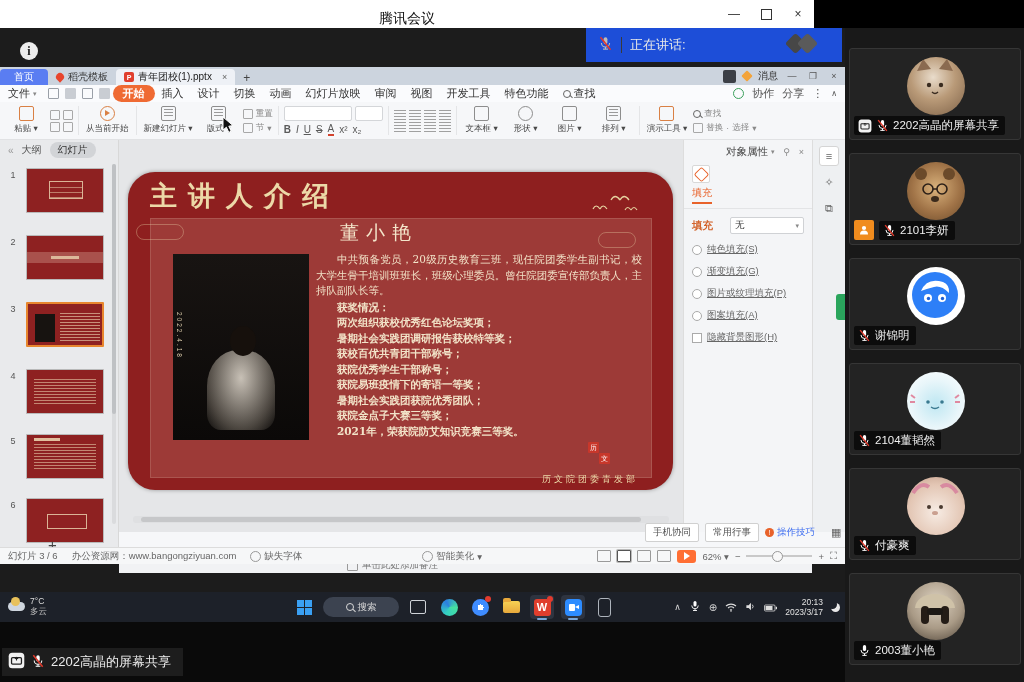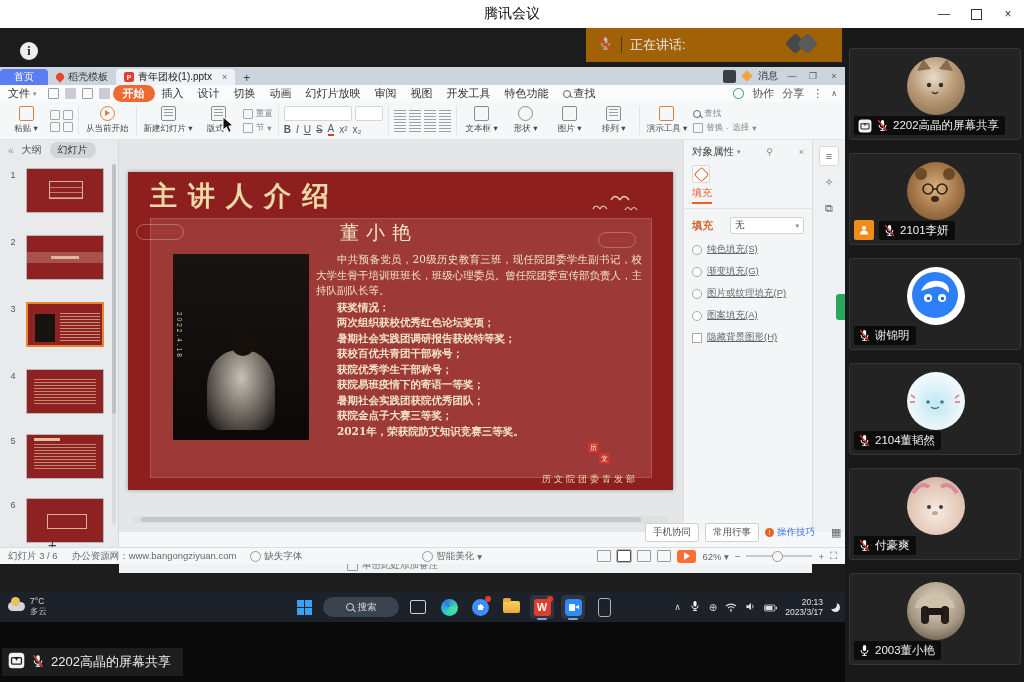--- a/index.html
+++ b/index.html
@@ -1,25 +1,25 @@
 <!DOCTYPE html>
 <html><head>
 <meta charset="utf-8">
 <style>
   html,body{margin:0;padding:0;width:1024px;height:682px;overflow:hidden;
     font-family:"Liberation Sans","DejaVu Sans",sans-serif;background:#000;position:relative;}
   
-  #titlebar{position:absolute;top:0;left:0;width:1024px;height:28px;background:#ffffff;
-    display:flex;align-items:center;justify-content:center;font-size:14px;color:#111;}
+  #titlebar{position:absolute;top:0;left:0;width:814px;height:28px;background:#ffffff;
+    display:flex;align-items:flex-end;justify-content:center;font-size:14px;color:#111;}
   #win-ctrls{position:absolute;right:0;top:0;height:28px;display:flex;align-items:center;}
   #win-ctrls .wc{width:32px;height:28px;display:flex;align-items:center;justify-content:center;color:#333;font-size:12px;}
   .wc .sq{width:9px;height:9px;border:1px solid #333;}
   
   #stage{position:absolute;top:28px;left:0;width:1024px;height:654px;background:#1c1c1c;}
-  #speaking-box{position:absolute;top:0;left:586px;width:256px;height:34px;background:#a16207;
+  #speaking-box{position:absolute;top:0;left:586px;width:256px;height:34px;background:#1d4ed8;
     display:flex;align-items:center;gap:8px;padding-left:12px;box-sizing:border-box;color:#e8e8e8;font-size:13px;}
   #speaking-box .vdiv{width:1px;height:16px;background:#3a3a3a;}
   #meet-logo{position:absolute;top:3px;left:782px;width:50px;height:26px;}
   #meet-logo i{position:absolute;width:15px;height:15px;transform:rotate(45deg);border-radius:3px;}
   #meet-logo i.d1{left:6px;top:5px;background:#474747;}
   #meet-logo i.d2{left:18px;top:5px;background:#5a5a5a;}
   #info-btn{position:absolute;top:14px;left:20px;width:18px;height:18px;border-radius:50%;background:#ededed;
     color:#1a1a1a;font-size:12px;font-weight:bold;display:flex;align-items:center;justify-content:center;font-family:"Liberation Serif",serif;}
   
   #wps{position:absolute;top:67px;left:0;width:845px;height:497px;background:#f6f7f9;font-size:10px;color:#333;}
@@ -86,21 +86,21 @@
   .t-lines{position:absolute;left:7px;top:9px;right:7px;bottom:7px;
     background:repeating-linear-gradient(rgba(238,218,180,.55) 0 1px,transparent 1px 3px);}
   .t-title{position:absolute;left:7px;top:3px;width:26px;height:3px;background:rgba(238,218,180,.85);}
   .t-endbox{position:absolute;left:20px;top:15px;width:38px;height:13px;border:1px solid rgba(238,218,180,.8);}
   #thumb-add{position:absolute;left:48px;top:396px;font-size:15px;color:#444;}
   #thumb-scroll{position:absolute;right:2px;top:24px;width:4px;height:360px;background:#dadbdd;border-radius:2px;}
   #thumb-scroll::after{content:'';position:absolute;top:0;width:4px;height:250px;background:#bfc1c4;border-radius:2px;}
   
   #canvas{position:absolute;left:119px;top:0;width:564px;height:392px;background:#e5e6e8;}
   #slide{position:absolute;left:9px;top:32px;width:545px;height:318px;background:#8e1f1f;
-    box-shadow:0 0 4px rgba(0,0,0,.35);overflow:hidden;}
+    box-shadow:0 0 4px rgba(0,0,0,.35);overflow:hidden;border-radius:27px;}
   #slide-title{position:absolute;left:22px;top:6px;font-family:"DejaVu Serif","Liberation Serif",serif;
     font-size:27px;font-weight:bold;color:#ecd9a8;letter-spacing:11px;}
   .cloud-deco{position:absolute;width:46px;height:14px;border:1px solid rgba(236,217,168,.35);border-radius:10px;}
   #birds{position:absolute;left:452px;top:20px;width:60px;height:26px;}
   #birds svg{position:absolute;}
   #inner-panel{position:absolute;left:22px;top:46px;width:500px;height:258px;
     background:rgba(236,200,180,.16);border:1px solid rgba(240,210,190,.18);}
   #photo{position:absolute;left:45px;top:82px;width:136px;height:186px;background:linear-gradient(#181412,#0b0908);overflow:hidden;}
   #photo::before{content:'';position:absolute;left:34px;top:96px;width:68px;height:80px;border-radius:45% 45% 20% 20%;
     background:radial-gradient(ellipse at 50% 35%,rgba(232,224,212,.85),rgba(190,178,162,.35) 70%,transparent);}
@@ -113,21 +113,21 @@
   #slide-intro{text-indent:21px;text-align:justify;margin:0 0 1px 0;}
   .sline{padding-left:21px;font-weight:bold;}
   #seal{position:absolute;left:460px;top:270px;width:30px;height:30px;}
   .sealbox{position:absolute;width:11px;height:11px;background:#c8372b;color:#fff;font-size:7px;line-height:11px;text-align:center;border-radius:1px;}
   #slide-footer{position:absolute;left:414px;top:301px;font-family:"DejaVu Serif","Liberation Serif",serif;
     font-size:9px;color:#ecd9a8;letter-spacing:3px;}
   #hscroll{position:absolute;left:14px;top:376px;width:536px;height:7px;background:#dfe0e2;border-radius:3px;}
   #hscroll .hthumb{position:absolute;left:8px;top:1px;width:500px;height:5px;background:#c6c7c9;border-radius:3px;}
   
   #props{position:absolute;left:683px;top:0;width:129px;height:392px;background:#f4f5f7;border-left:1px solid #ddd;box-sizing:border-box;padding:5px 8px;}
-  #props-head{display:flex;align-items:center;font-size:10.5px;color:#444;}
+  #props-head{display:flex;align-items:center;font-size:10.5px;color:#444;margin-left:34px;}
   #props-head .hic{margin-left:auto;color:#888;font-size:9px;padding-left:6px;}
   #props-tab{margin-top:6px;}
   .shape-ic{width:16px;height:16px;border:1px solid #d8d8d8;background:#fff;border-radius:2px;position:relative;}
   .shape-ic::after{content:'';position:absolute;left:3px;top:3px;width:9px;height:9px;border:1.5px solid #e8622a;border-radius:2px;transform:rotate(45deg);}
   #fill-tab-label{color:#e8622a;font-size:10px;margin-top:3px;border-bottom:2px solid #e8622a;display:inline-block;padding-bottom:2px;}
   #props-divider{height:1px;background:#e3e4e6;margin:4px -8px 8px;}
   #fill-row{display:flex;align-items:center;font-size:10.5px;color:#d2622a;font-weight:bold;}
   #fill-select{margin-left:auto;width:64px;height:15px;background:#fff;border:1px solid #d0d2d5;border-radius:2px;
     display:flex;align-items:center;font-size:9.5px;color:#333;padding:0 4px;justify-content:space-between;font-weight:normal;}
   .radio-row{display:flex;align-items:center;gap:5px;margin-top:9px;font-size:9.5px;color:#666;text-decoration:underline;}

